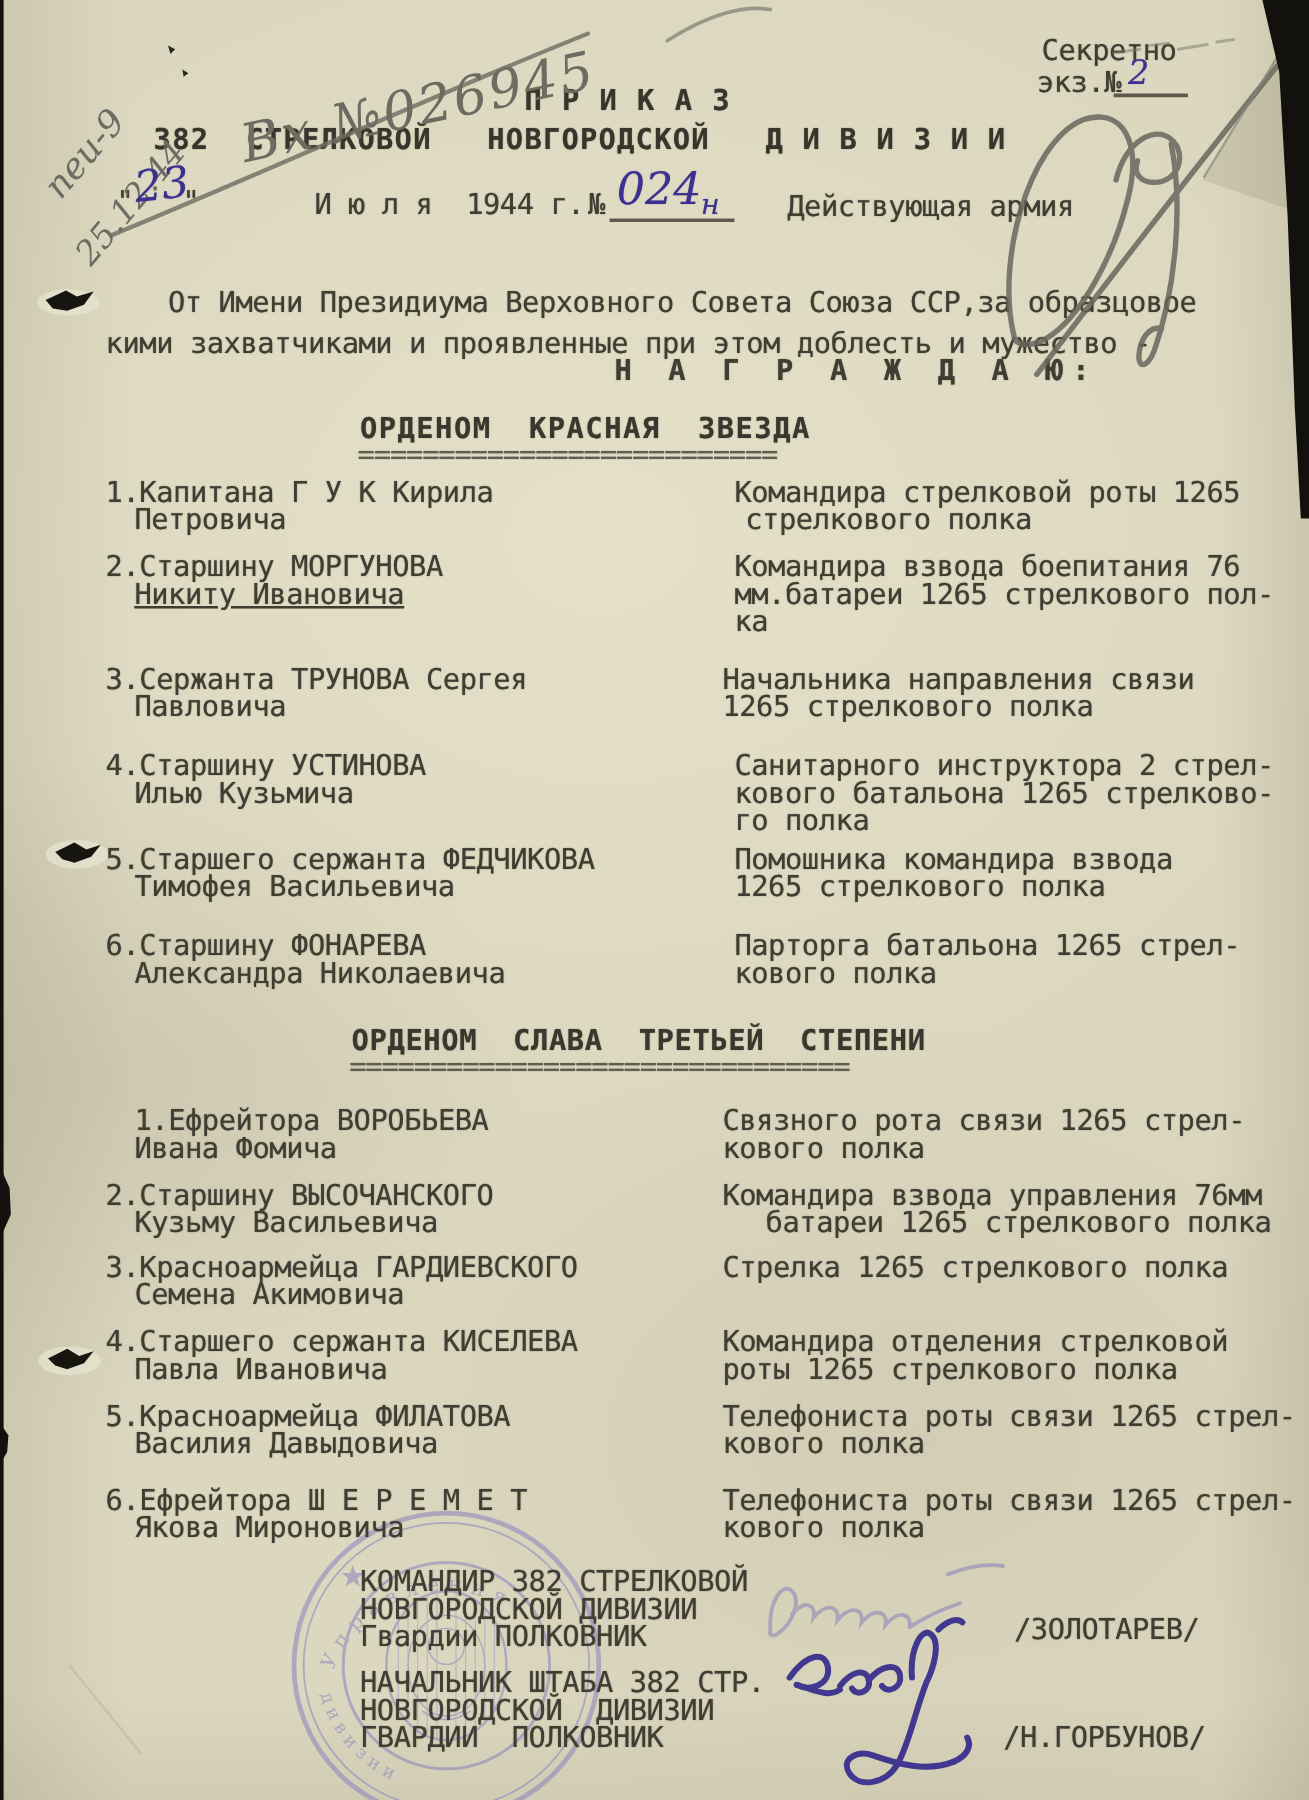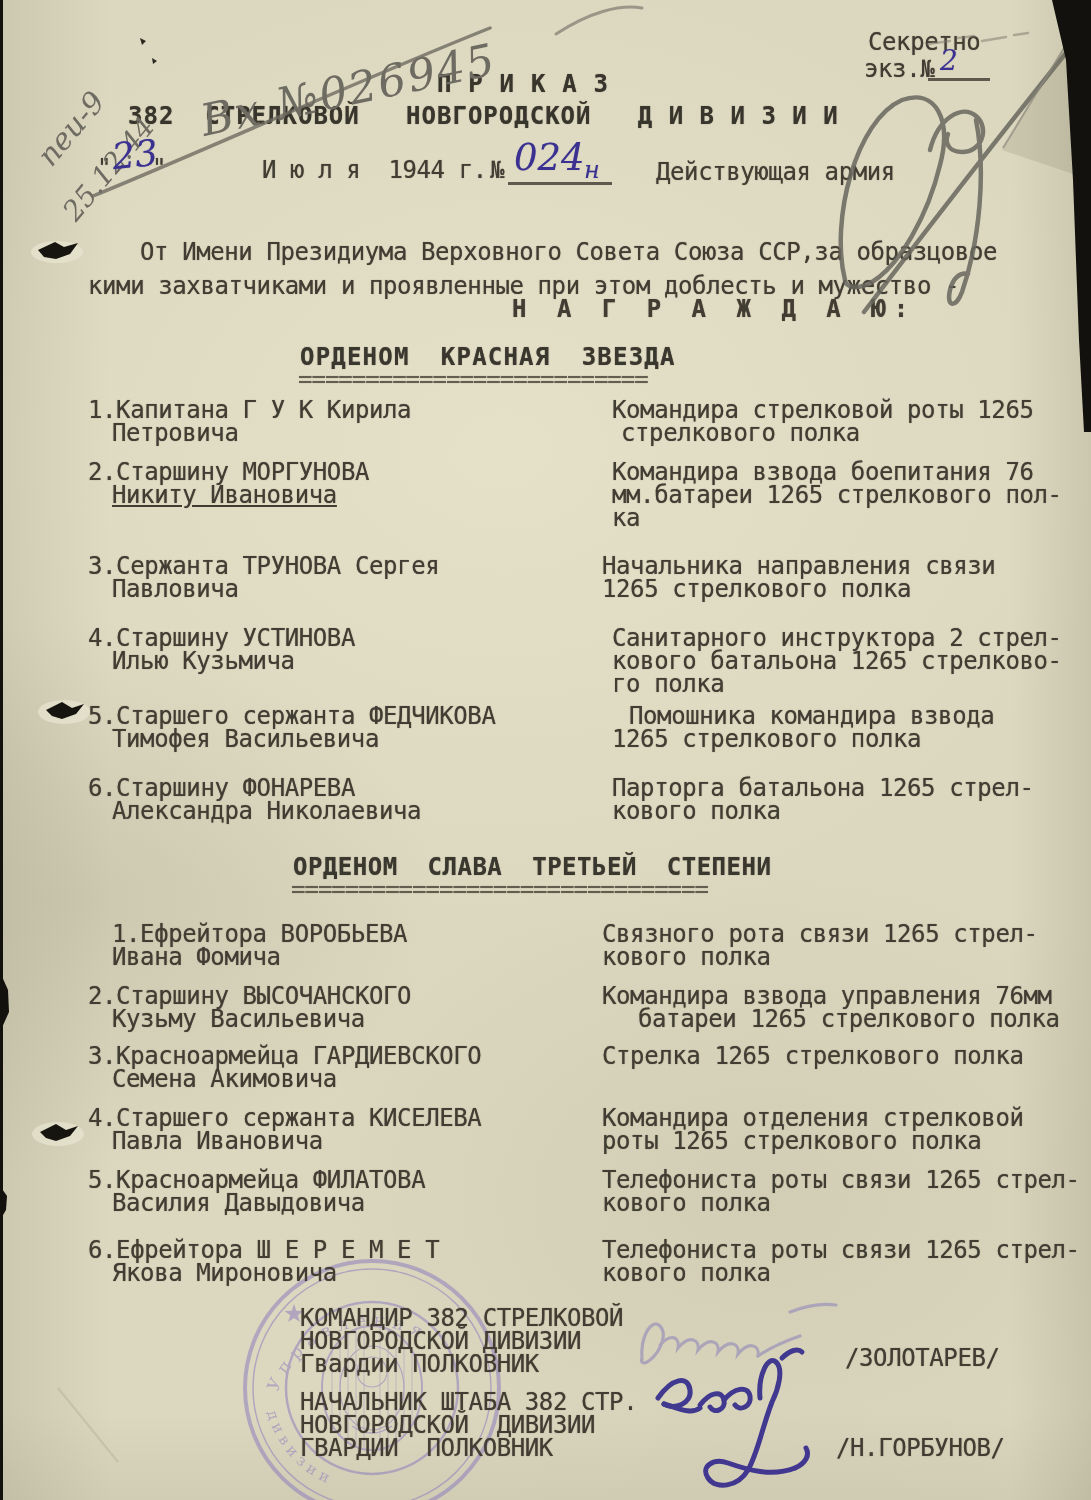--- a/index.html
+++ b/index.html
@@ -146,21 +146,21 @@
     <span class="t" style="left:88px;top:626px;"><span>4.</span><span>Старшину УСТИНОВА</span></span>
     <span class="t" style="left:112px;top:649px;">Илью Кузьмича</span>
     <span class="t" style="left:612px;top:626px;">Санитарного инструктора 2 стрел-</span>
     <span class="t" style="left:612px;top:649px;">кового батальона 1265 стрелково-</span>
     <span class="t" style="left:612px;top:672px;">го полка</span>
   </div>
 
   <div>
     <span class="t" style="left:88px;top:704px;"><span>5.</span><span>Старшего сержанта ФЕДЧИКОВА</span></span>
     <span class="t" style="left:112px;top:727px;">Тимофея Васильевича</span>
-    <span class="t" style="left:612px;top:704px;margin-left:17px;">Помошника командира взвода</span>
+    <span class="t" style="left:612px;top:704px;">Помошника командира взвода</span>
     <span class="t" style="left:612px;top:727px;">1265 стрелкового полка</span>
   </div>
 
   <div>
     <span class="t" style="left:88px;top:776px;"><span>6.</span><span>Старшину ФОНАРЕВА</span></span>
     <span class="t" style="left:112px;top:799px;">Александра Николаевича</span>
     <span class="t" style="left:612px;top:776px;">Парторга батальона 1265 стрел-</span>
     <span class="t" style="left:612px;top:799px;">кового полка</span>
   </div>
 

